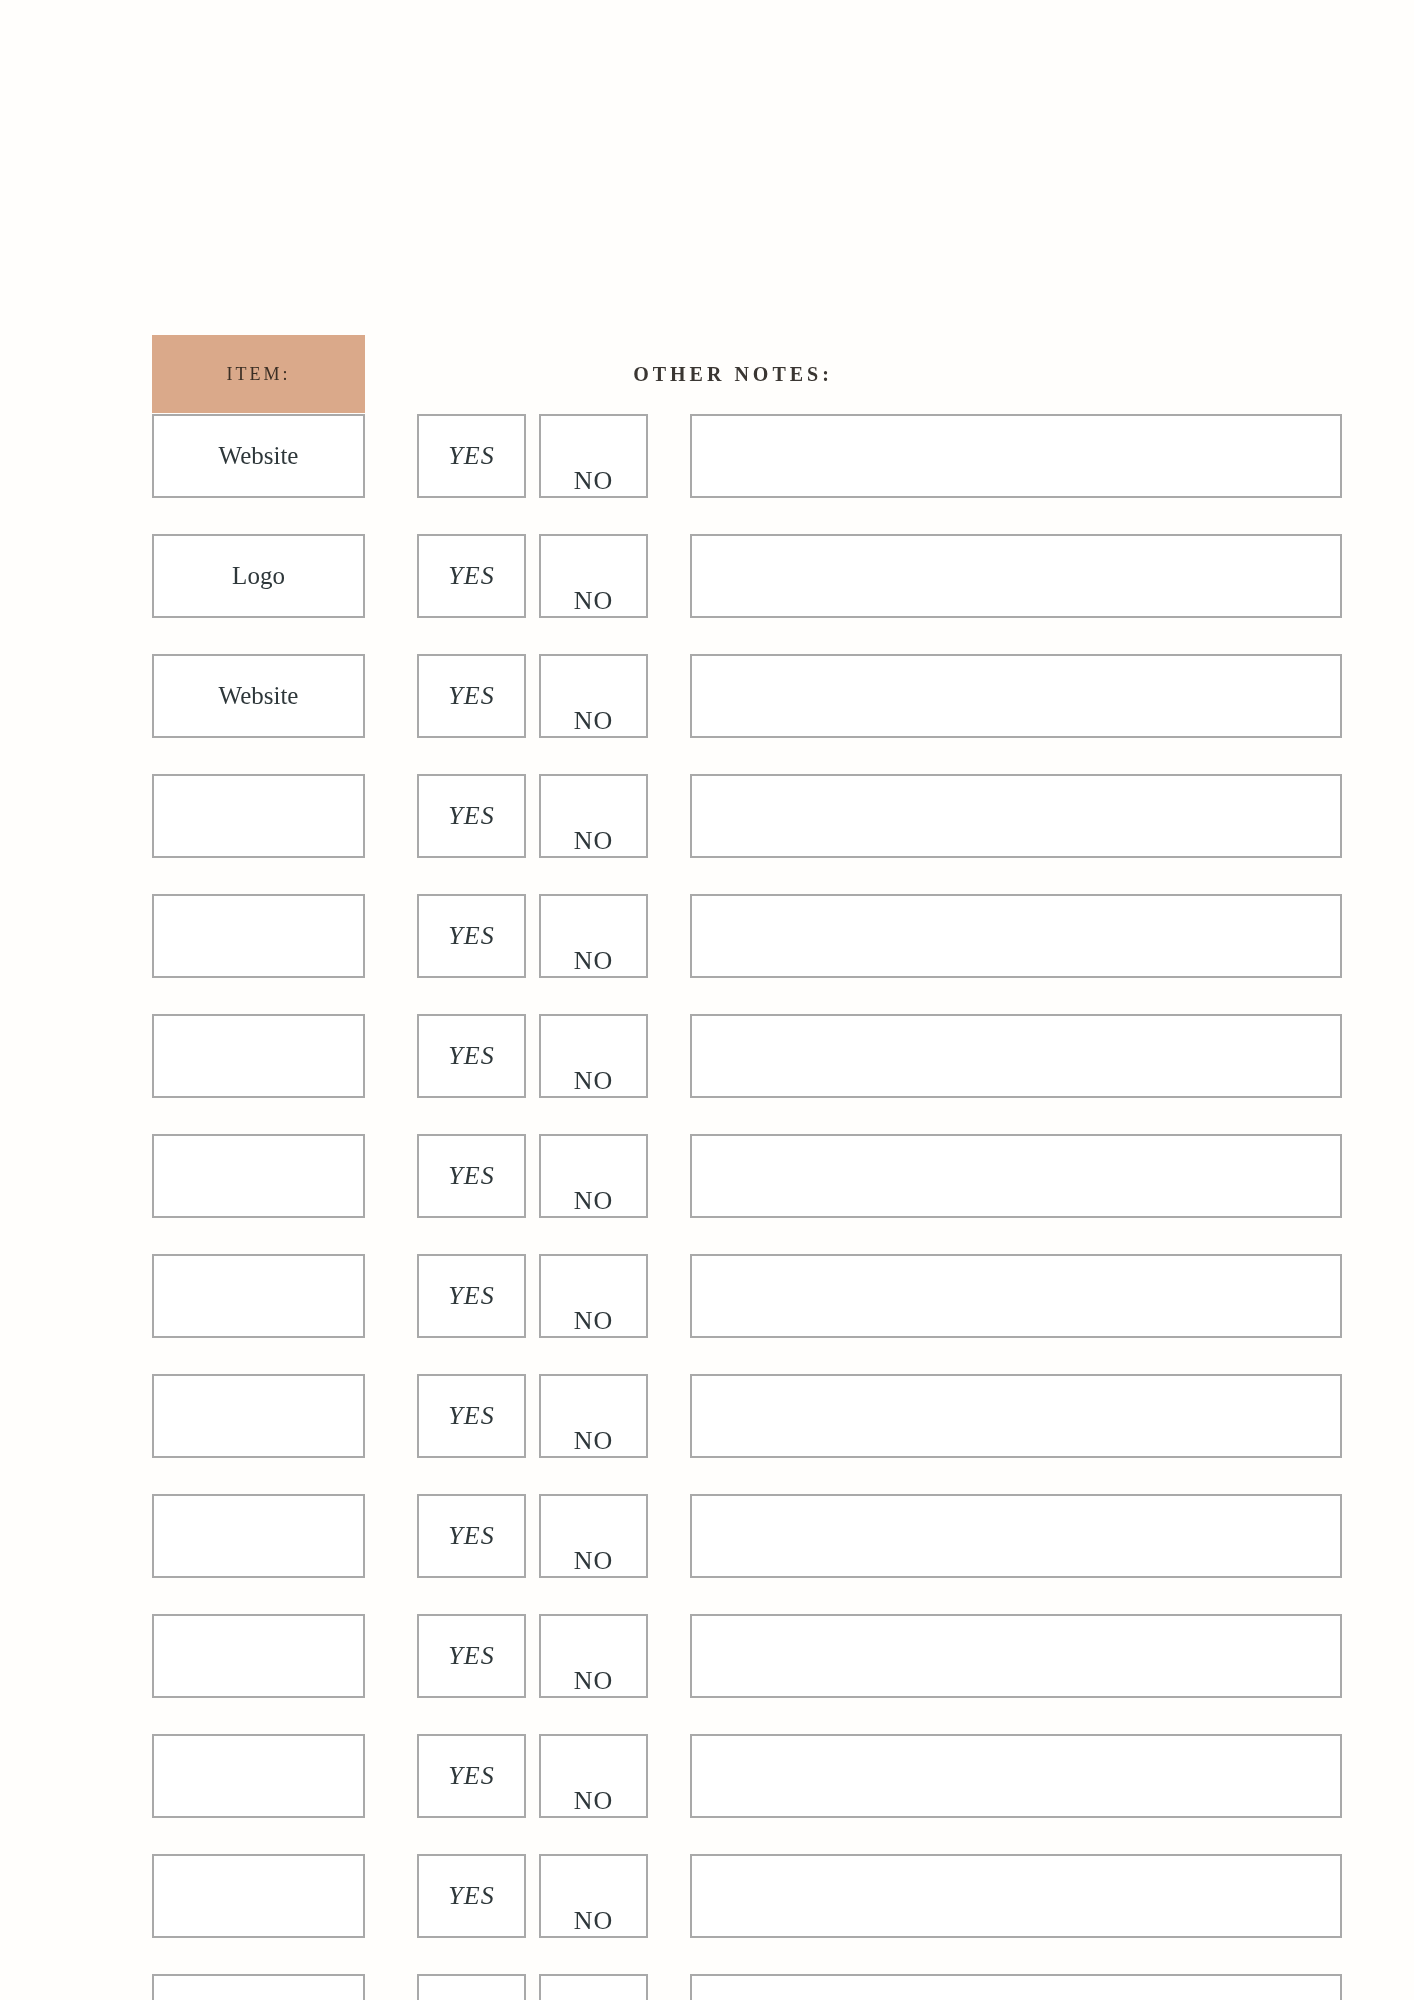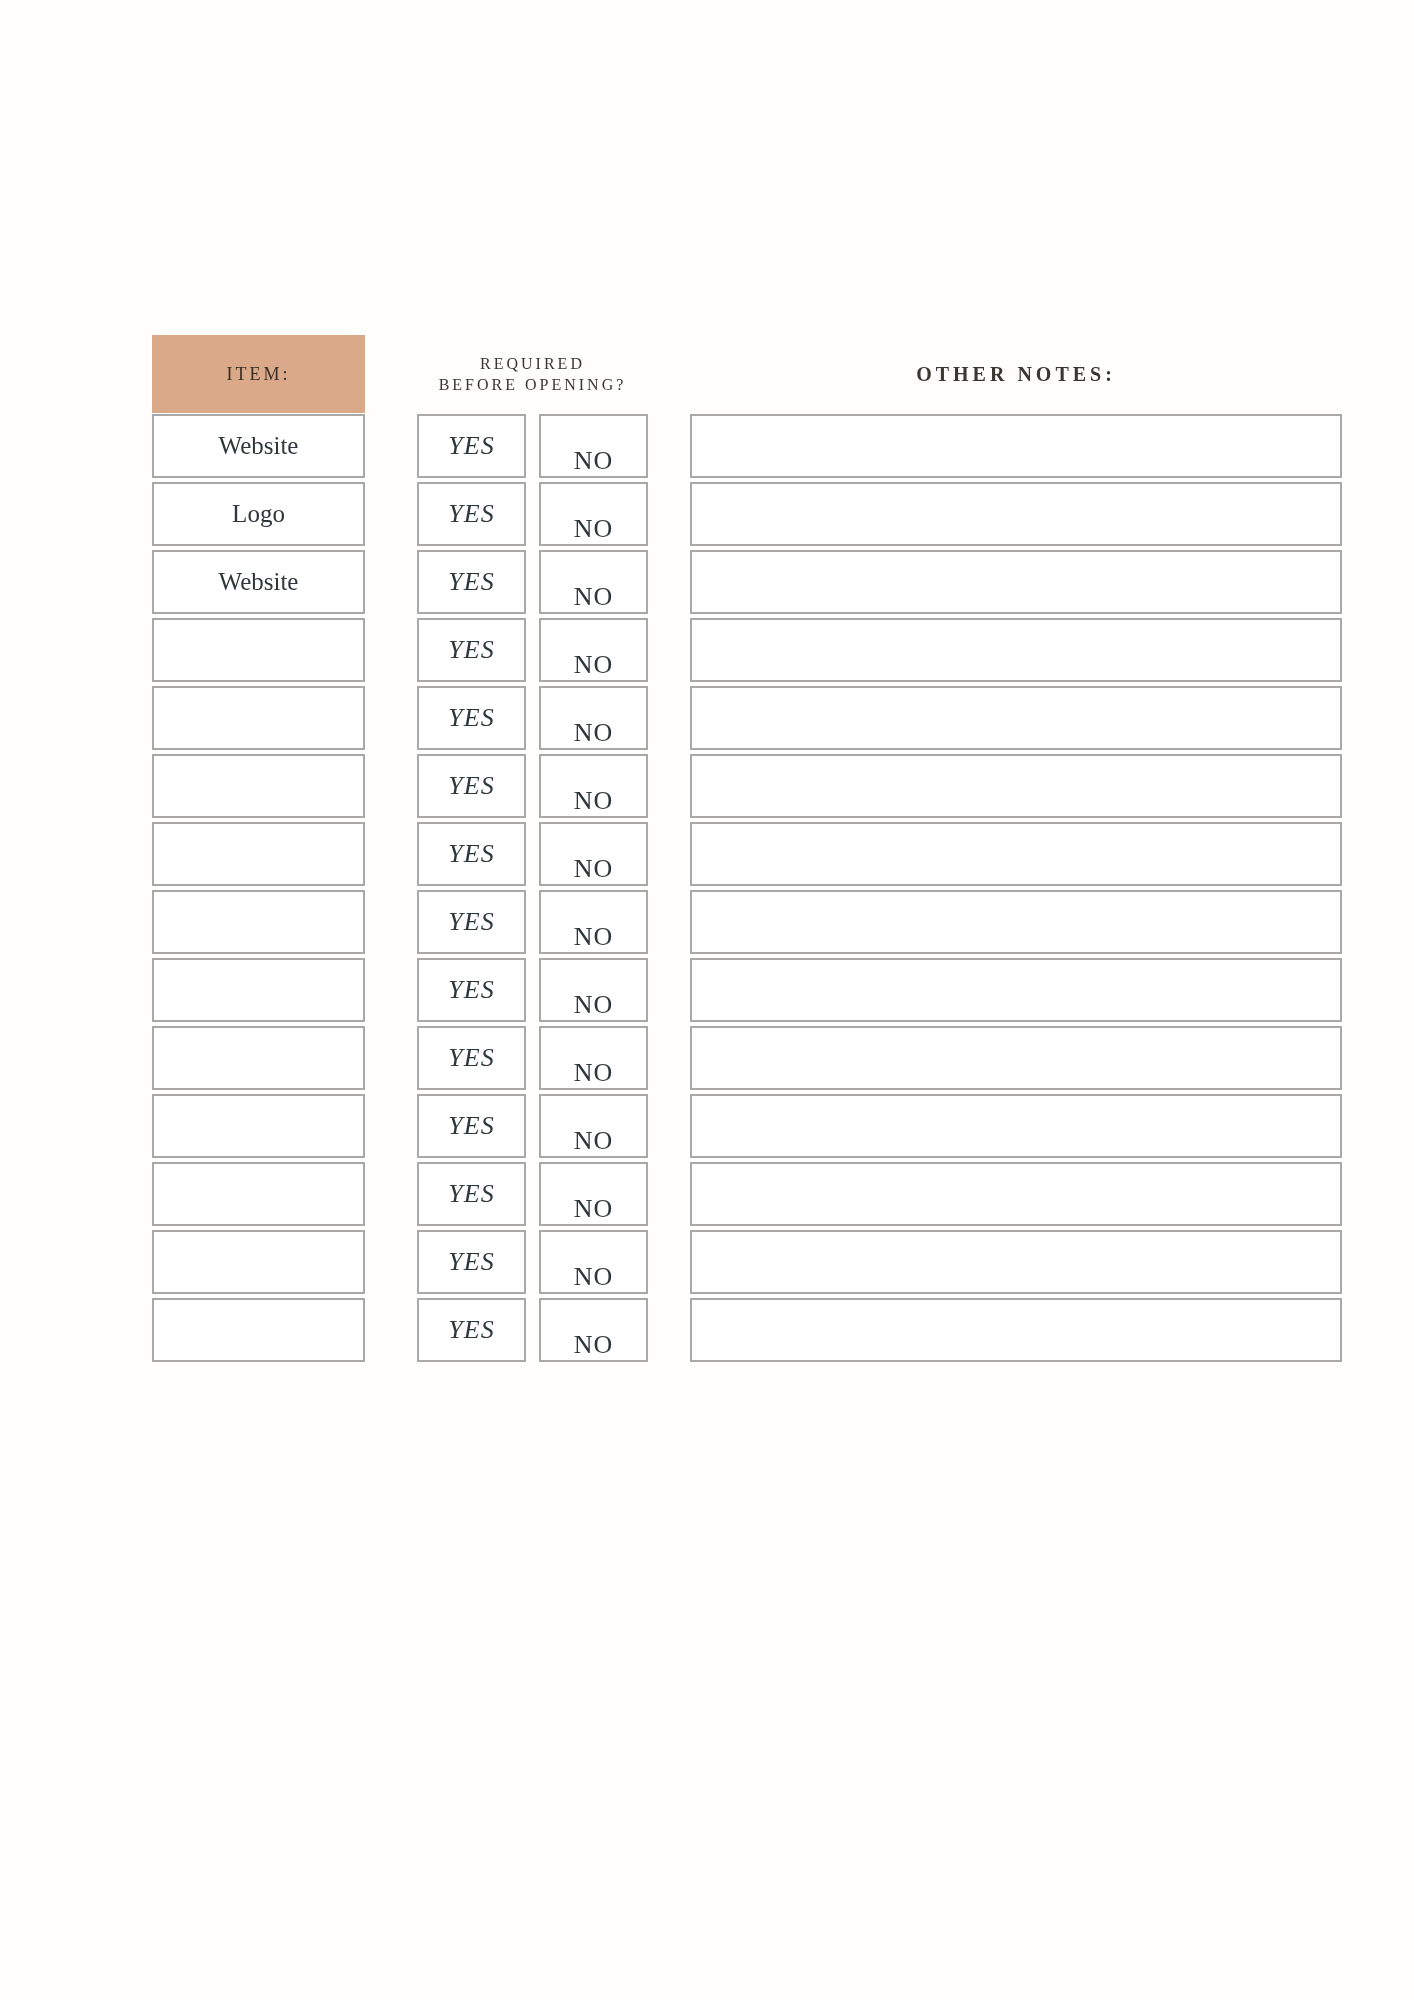--- a/index.html
+++ b/index.html
@@ -68,22 +68,22 @@
   .header-notes {
     width: 652px;
     margin-left: 42px;
     font-size: 20px;
     letter-spacing: 4px;
     color: var(--header-ink, #3a3632);
     font-weight: bold;
   }
   .row {
     display: flex;
-    height: 64px;
-    margin-bottom: 4px;
+    height: 84px;
+    margin-bottom: 36px;
     border-radius: 28px;
   }
   .box {
     box-sizing: border-box;
     border: 2px solid var(--border, #a9a9a9);
     background: #ffffff;
     display: flex;
     align-items: center;
     justify-content: center;
   }
@@ -108,24 +108,20 @@
 </head>
 <body>
 
 <div class="page">
 
   <div class="table">
     <div class="header-row">
       <div class="cell header-item">
         <span>ITEM:</span>
       </div>
-      <div class="cell header-required">
-        <span>REQUIRED</span>
-        <span>BEFORE OPENING?</span>
-      </div>
       <div class="cell header-notes">
         <span>OTHER NOTES:</span>
       </div>
     </div>
     <div id="rows">
         <div class="row">
     <div class="box item-box">
       <span class="item-label">Website</span>
     </div>
     <div class="box yes-box">

